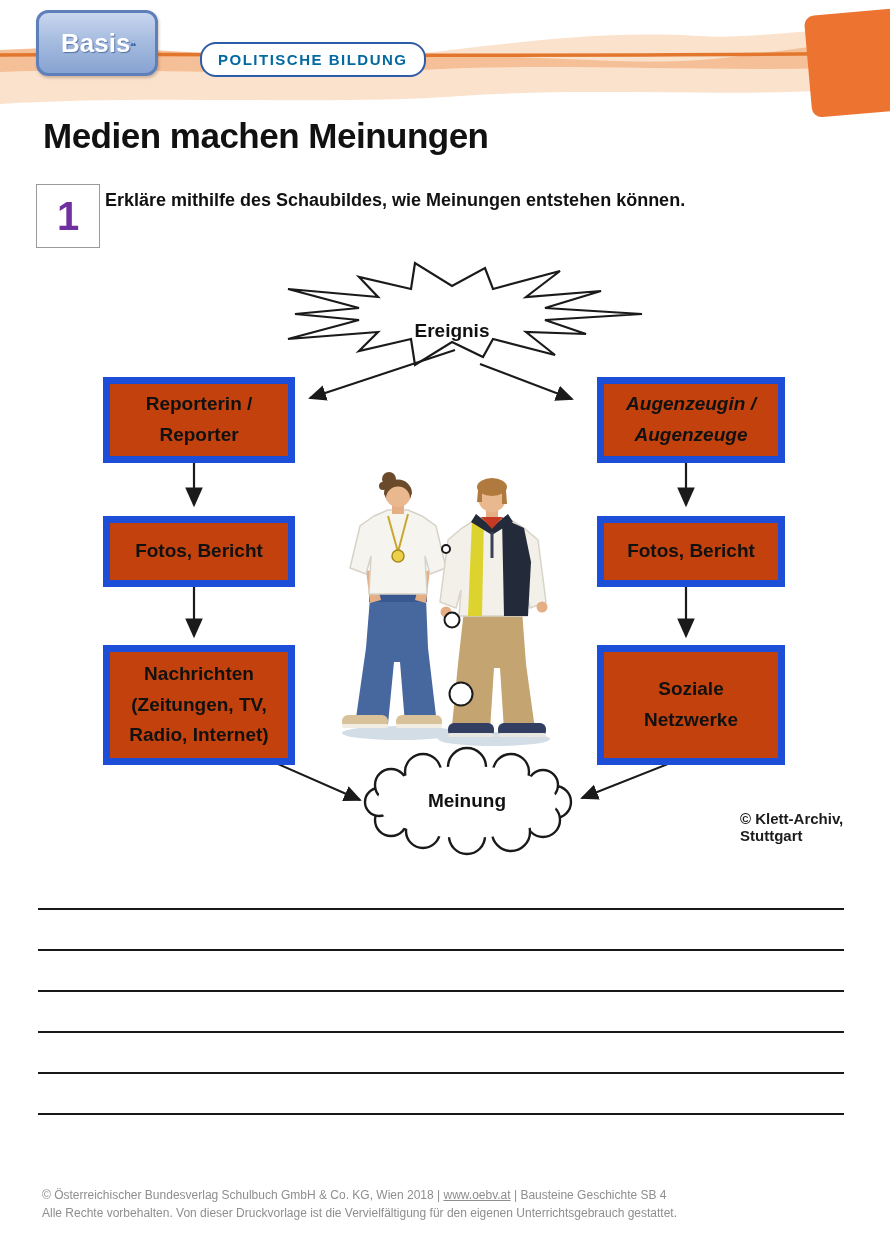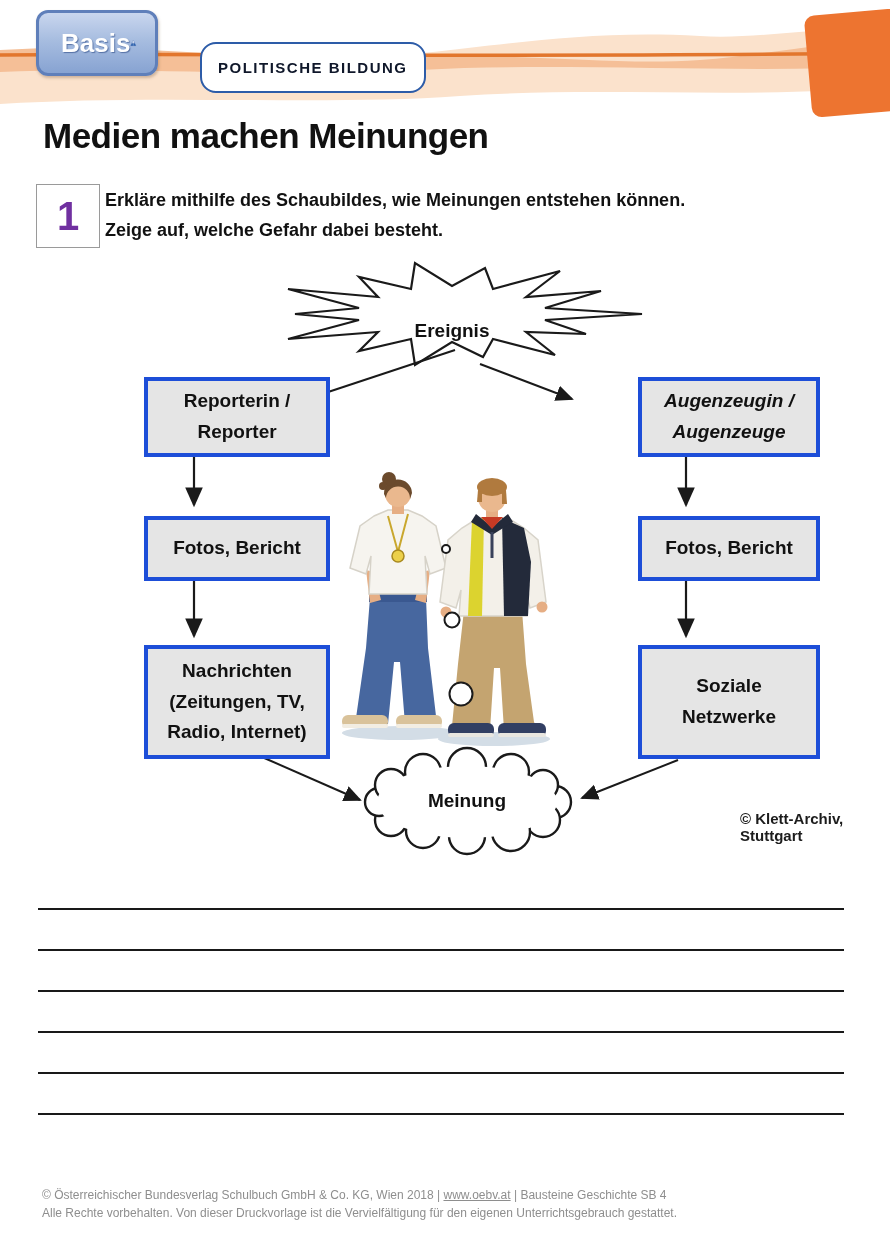--- a/index.html
+++ b/index.html
@@ -7,35 +7,35 @@
         font-family:"Liberation Sans",sans-serif;color:#111;}
 
   
   .waves{position:absolute;left:0;top:0;}
   .corner-rect{position:absolute;left:808px;top:12px;width:94px;height:102px;
                background:#ed7430;border-radius:10px;transform:rotate(-5deg);}
   .logo{position:absolute;left:36px;top:10px;width:122px;height:66px;border-radius:12px;
         border:3px solid #5f7fba;background:linear-gradient(180deg,#c9d6ee 0%,#a7bde0 45%,#87a3d2 100%);
         box-shadow:1px 2px 3px rgba(120,90,60,.35);display:flex;align-items:center;padding:0 18px;box-sizing:border-box;}
   .logo-text{color:#ffffff;font-weight:bold;font-size:26px;text-shadow:1px 1px 1px rgba(40,70,130,.6);margin-left:4px;}
-  .badge{position:absolute;left:200px;top:42px;height:31px;padding:8px 16px;background:#ffffff;
+  .badge{position:absolute;left:200px;top:42px;height:31px;padding:0 16px;background:#ffffff;
          border:2px solid #2d5ca8;border-radius:16px;display:inline-flex;align-items:center;
-         color:#0f172a;font-size:15px;font-weight:600;letter-spacing:1.5px;}
+         color:#0369a1;font-size:15px;font-weight:600;letter-spacing:1.5px;}
 
   
   .title{position:absolute;left:43px;top:116px;font-size:35px;font-weight:800;letter-spacing:-.5px;}
   .task-num{position:absolute;left:36px;top:184px;width:62px;height:62px;border:1.5px solid #9a9a9a;
             background:#fff;display:flex;align-items:center;justify-content:center;
             color:#7030a0;font-size:40px;font-weight:bold;}
   .task-text{position:absolute;left:105px;top:186px;width:660px;font-size:18px;font-weight:bold;line-height:1.65;}
 
   
   .dia-svg{position:absolute;left:0;top:0;}
-  .dbox{position:absolute;border:4px solid #1d4ed8;background:#e5e5e5;display:flex;align-items:center;
-        justify-content:center;text-align:center;font-size:19px;font-weight:bold;line-height:1.62;margin-left:41px;}
+  .dbox{position:absolute;border:7px solid #1d4ed8;background:#c2410c;display:flex;align-items:center;
+        justify-content:center;text-align:center;font-size:19px;font-weight:bold;line-height:1.62;}
   .prewrap{white-space:pre-line;}
   .burst-label{position:absolute;left:377px;top:320px;width:150px;text-align:center;
                font-size:19px;font-weight:bold;}
   .cloud-label{position:absolute;left:399px;top:790px;width:136px;text-align:center;
                font-size:19px;font-weight:bold;}
   .credit{position:absolute;left:740px;top:810px;font-size:15px;color:#1c1c1c;font-weight:bold;}
 
   
   .answer-line{position:absolute;left:38px;width:806px;border-top:2px solid #191919;}
 
@@ -68,21 +68,20 @@
     <span>POLITISCHE BILDUNG</span>
   </div>
 
   <div class="title">Medien machen Meinungen</div>
 
   <div class="task-num">
     <span>1</span>
   </div>
   <div class="task-text">
     <div>Erkläre mithilfe des Schaubildes, wie Meinungen entstehen können.</div>
-    <div>Zeige auf, welche Gefahr dabei besteht.</div>
   </div>
 
   <svg class="dia-svg" width="890" height="1259" viewBox="0 0 890 1259">
     <defs>
       <marker id="ah" markerWidth="10" markerHeight="9" refX="8" refY="4" orient="auto">
         <path d="M0,0 L9,4 L0,8 Z" fill="#1a1a1a"></path>
       </marker>
     </defs>
 
     <polygon points="642,314 545,320 586,334 526,332 555,355 493,339 483,357 452,342 415,365 411,339 359,351 378,332 288,339 359,320 295,314 359,308 288,289 378,297 359,277 411,289 415,263 452,286 485,268 493,289 560,271 526,297 601,291 545,308" fill="#ffffff" stroke="#1a1a1a" stroke-width="2.2" stroke-linejoin="miter"></polygon>

